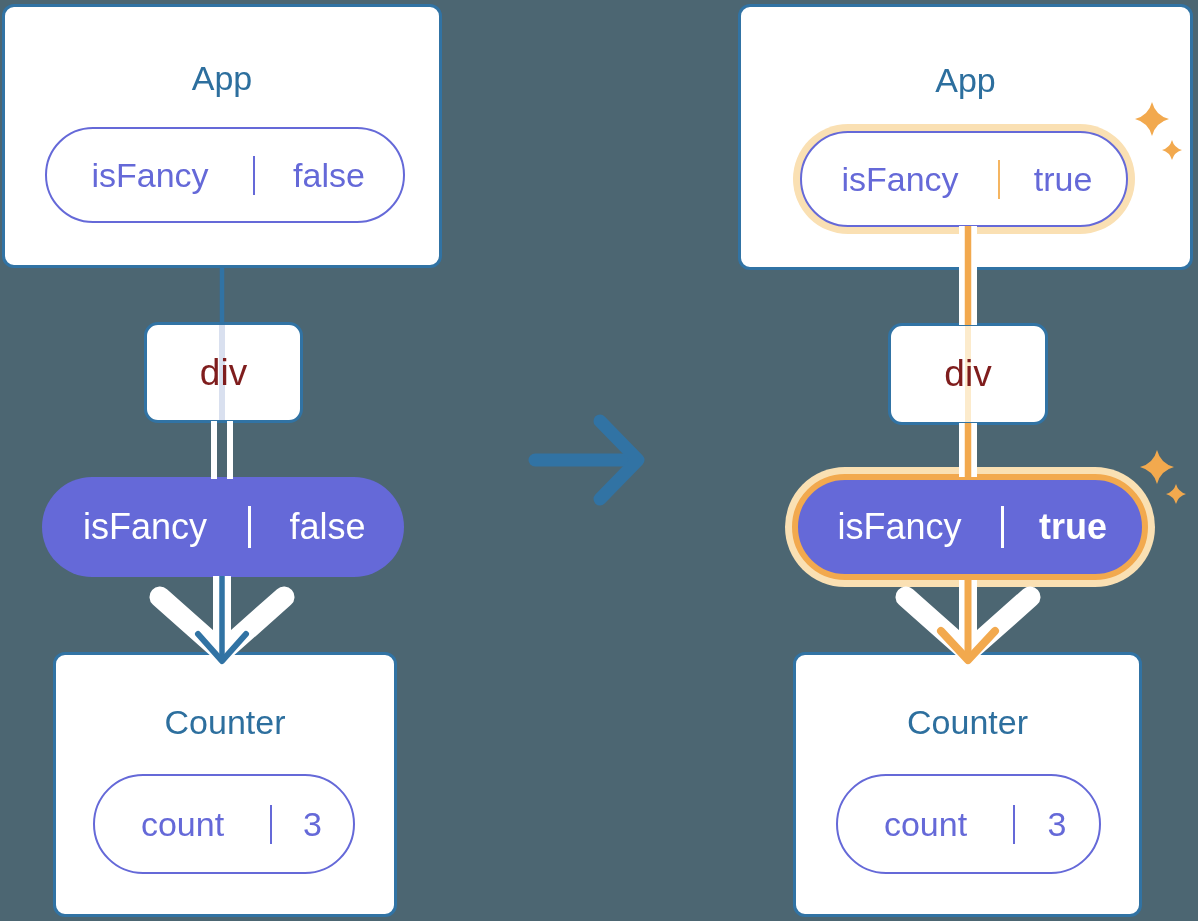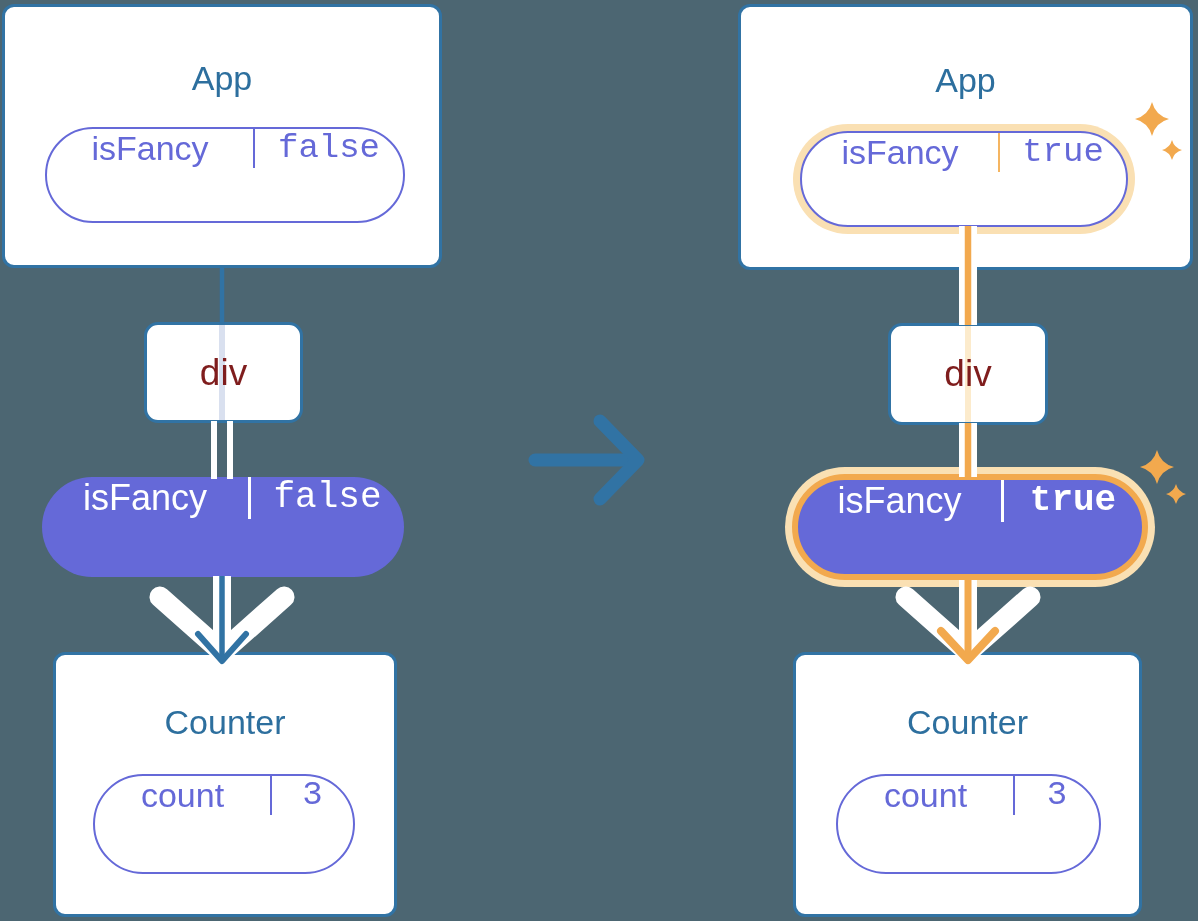--- a/index.html
+++ b/index.html
@@ -4,23 +4,23 @@
 <style>
   html,body{margin:0;padding:0;}
   body{font-family:"Liberation Sans", sans-serif;}
   .stage{position:relative;width:1198px;height:921px;background:#4C6672;overflow:hidden;padding-left:47px;}
 
   
   .card{position:absolute;background:#fff;border:3px solid #3173A4;border-radius:12px;box-sizing:border-box;z-index:2;}
   .card-title{position:absolute;left:0;right:0;text-align:center;font-size:34px;font-weight:500;color:#2D6F9E;}
 
   
-  .pill{position:absolute;display:flex;align-items:flex-start;box-sizing:border-box;border-radius:60px;overflow:hidden;}
+  .pill{position:absolute;display:flex;align-items:center;box-sizing:border-box;border-radius:60px;overflow:hidden;}
   .pill .cell{display:flex;align-items:center;justify-content:center;font-size:34px;font-weight:500;}
-  .pill .cell.val{flex:1;font-family:Liberation Mono, monospace;}
+  .pill .cell.val{flex:1;}
 
   
   .pill.outline{border:2.5px solid #6569D8;background:#fff;color:#6569D8;}
   .pill.outline .cell{color:#6569D8;}
   .pill.outline .cell.key{border-right:2.5px solid #6569D8;}
 
   
   .pill.filled{background:#6569D8;color:#fff;}
   .pill.filled .cell{color:#fff;font-size:36px;}
   .pill.filled .cell.key{border-right:3px solid #fff;}

